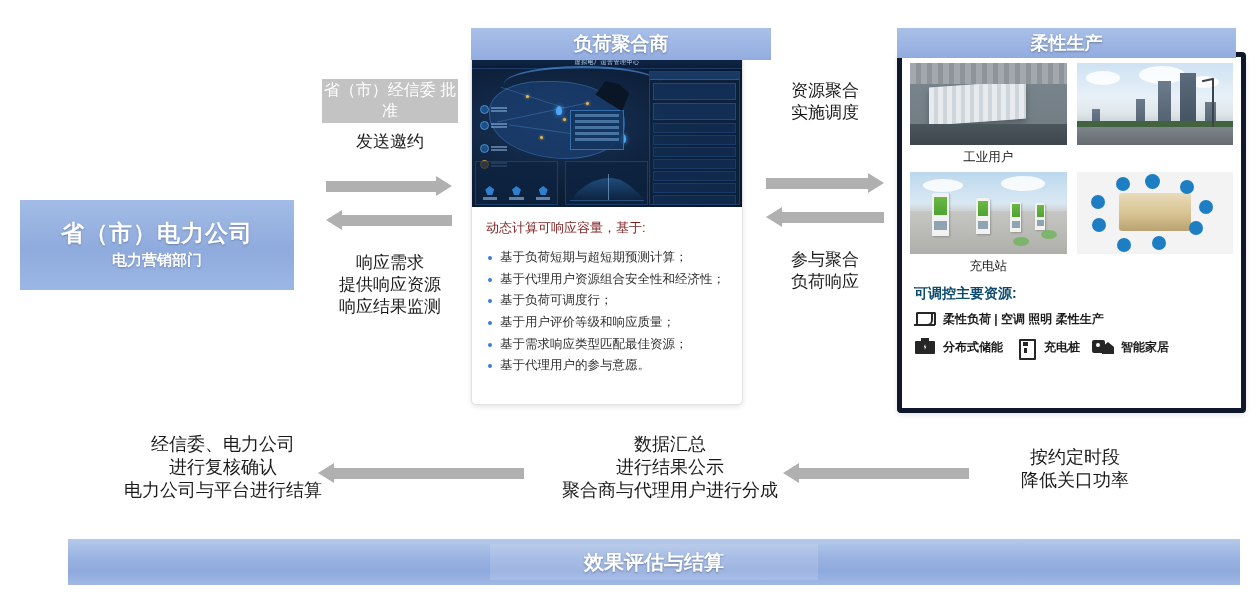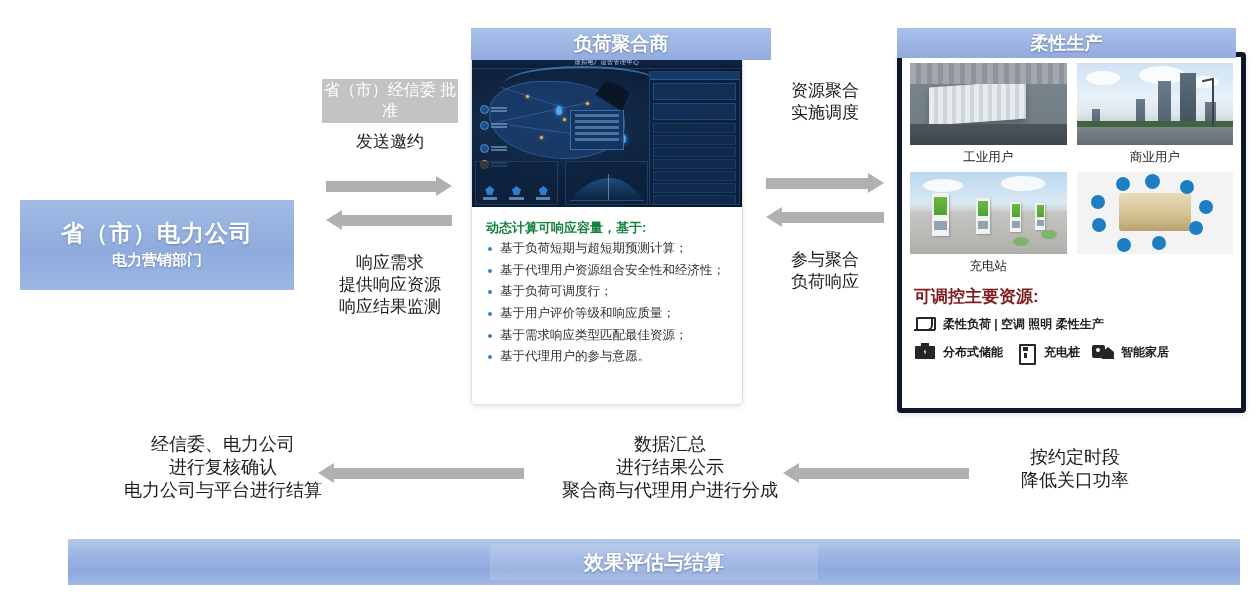--- a/index.html
+++ b/index.html
@@ -167,21 +167,21 @@
   .chart-area {
     position:absolute; left:6px; right:4px; bottom:4px; height:26px;
     background: linear-gradient(180deg, rgba(60,140,220,.45) 0%, rgba(30,80,150,.05) 100%);
     clip-path: polygon(0 100%, 6% 72%, 16% 50%, 28% 30%, 42% 18%, 55% 14%, 68% 22%, 80% 42%, 90% 66%, 100% 92%, 100% 100%);
   }
   .chart-axis { position:absolute; left:4px; right:3px; bottom:3px; height:1px; background: rgba(90,150,215,.4); }
   .chart-vline { position:absolute; bottom:4px; width:1px; height:26px; background: rgba(160,205,250,.5); }
 
   #agg-body { padding: 12px 14px 0 14px; }
   #agg-body .agg-title {
-    font-size: 13px; font-weight: bold; color: #15803d; margin-bottom: 4px;
+    font-size: 13px; font-weight: normal; color: #7f1d1d; margin-bottom: 13px;
   }
   #agg-body ul { list-style: none; margin: 0; padding: 0; }
   #agg-body li {
     position: relative; padding-left: 14px; margin-bottom: 6px;
     font-size: 12.5px; color: #303030; line-height: 1.25;
   }
   #agg-body li::before {
     content: ""; position: absolute; left: 2px; top: 6px;
     width: 4px; height: 4px; border-radius: 50%; background: #3a7fd5;
   }
@@ -304,21 +304,21 @@
   .house-core {
     position:absolute; left:27%; top:26%; width:46%; height:46%;
     background: linear-gradient(180deg,#e9dcbb 0%,#d7c392 55%,#b9a272 100%);
     border-radius: 3px;
   }
 
   
   #resources {
     padding: 4px 10px 0 12px;
   }
-  #res-title { font-size: 17px; font-weight: bold; color: #7f1d1d; margin-bottom: 6px; }
+  #res-title { font-size: 14px; font-weight: bold; color: #0c4a6e; margin-bottom: 6px; }
   .res-row { display:flex; align-items:center; margin-bottom: 8px; }
   .res-item { display:flex; align-items:center; }
   .res-label { font-size: 12px; color:#1a1a1a; font-weight:bold; margin: 0 12px 0 7px; white-space:nowrap; }
   .res-ic { width:22px; height:20px; position:relative; flex: 0 0 22px; }
 
   
   .ic-storage::before {
     content:""; position:absolute; left:1px; top:4px; width:20px; height:13px;
     background:#262626; border-radius:1px;
   }
@@ -551,21 +551,20 @@
         <div class="cloud" style="left:72%; top:16%; width:30px; height:12px;"></div>
         <div class="tower" style="left:52%; width:13px; height:56%;"></div>
         <div class="tower" style="left:66%; width:16px; height:66%; background:linear-gradient(180deg,#5c6b7b 0%,#43525f 100%);"></div>
         <div class="tower" style="left:38%; width:9px; height:34%;"></div>
         <div class="tower" style="left:82%; width:11px; height:30%;"></div>
         <div class="tower" style="left:10%; width:8px; height:22%;"></div>
         <div class="ph-comm-hedge"></div>
         <div class="ph-comm-road"></div>
         <div class="lamp"></div>
       </div>
-      <div class="photo-cap">商业用户</div>
     </div>
 
     <div class="photo-cell">
       <div class="photo ph-charging">
         <div class="cloud" style="left:8%; top:8%; width:40px; height:13px;"></div>
         <div class="cloud" style="left:58%; top:5%; width:44px; height:15px;"></div>
         <div class="ph-chg-ground"></div>
         <div class="charger" style="left:14%; top:26%; width:17px; height:52%;">
             <i></i>
             <b></b>

